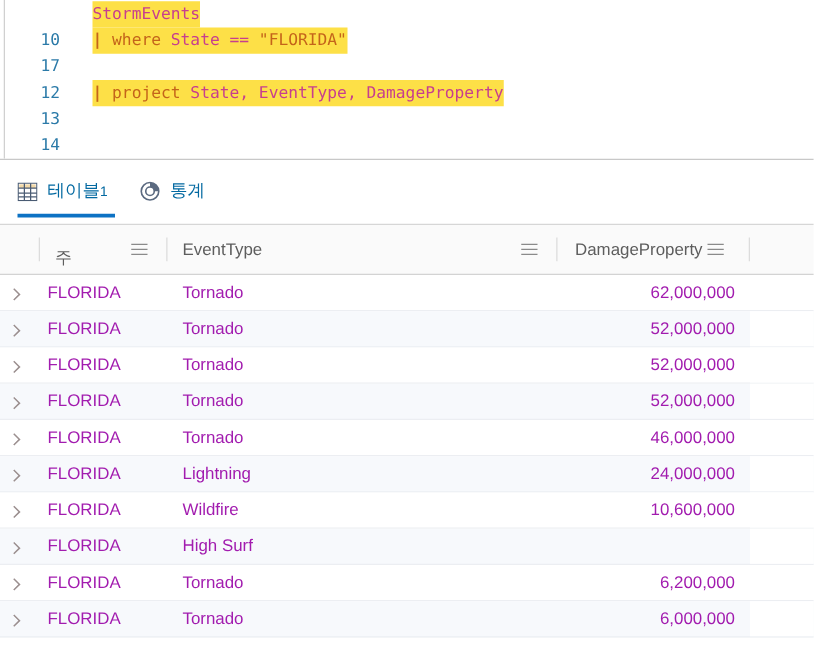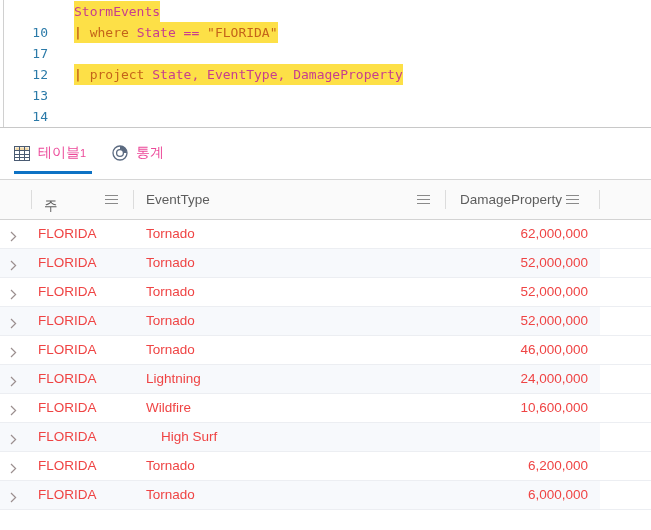--- a/index.html
+++ b/index.html
@@ -76,21 +76,21 @@
   .tab {
     position: absolute;
     top: 12px;
     display: flex;
     align-items: center;
     height: 26px;
     cursor: pointer;
   }
   .tab-label {
     font-size: 14px;
-    color: #ec4899;
+    color: #0369a1;
     margin-left: 8px;
   }
   .tab-label .tabnum { font-size: 11px; }
   .tab-underline {
     position: absolute;
     height: 3px;
     background: #0d72c4;
     bottom: 5px;
   }
   .icon-grid { width: 16px; height: 15px; display:block; }
@@ -167,21 +167,21 @@
     top: 8px;
     width: 7px;
     height: 11px;
   }
   .cell {
     position: absolute;
     top: 0;
     height: 28px;
     line-height: 28px;
     font-size: 13.5px;
-    color: #ef4444;
+    color: #a21caf;
     white-space: nowrap;
   }
   .cell.num { text-align: right; }
 
   .grid-bottom-fill {
     background: #ffffff;
     height: 40px;
   }
 </style>
 </head>
@@ -351,21 +351,21 @@
           <span class="cell" style="left: 38px;">FLORIDA</span>
           <span class="cell" style="left: 146px;">Wildfire</span>
           <span class="cell num" style="left: 400px; width: 188px;">10,600,000</span>
           <span class="row-right-edge"></span>
         </div>
         <div class="row alt">
           <span class="chev"><svg viewBox="0 0 7 11" width="7" height="11">
               <polyline points="1,1 5.6,5.5 1,10" fill="none" stroke="#9b8f8f" stroke-width="1.2"></polyline>
             </svg></span>
           <span class="cell" style="left: 38px;">FLORIDA</span>
-          <span class="cell" style="left: 146px; margin-left: 15px;">High Surf</span>
+          <span class="cell" style="left: 146px;">High Surf</span>
           <span class="row-right-edge"></span>
         </div>
         <div class="row">
           <span class="chev"><svg viewBox="0 0 7 11" width="7" height="11">
               <polyline points="1,1 5.6,5.5 1,10" fill="none" stroke="#9b8f8f" stroke-width="1.2"></polyline>
             </svg></span>
           <span class="cell" style="left: 38px;">FLORIDA</span>
           <span class="cell" style="left: 146px;">Tornado</span>
           <span class="cell num" style="left: 400px; width: 188px; text-align: right;">6,200,000</span>
           <span class="row-right-edge"></span>

